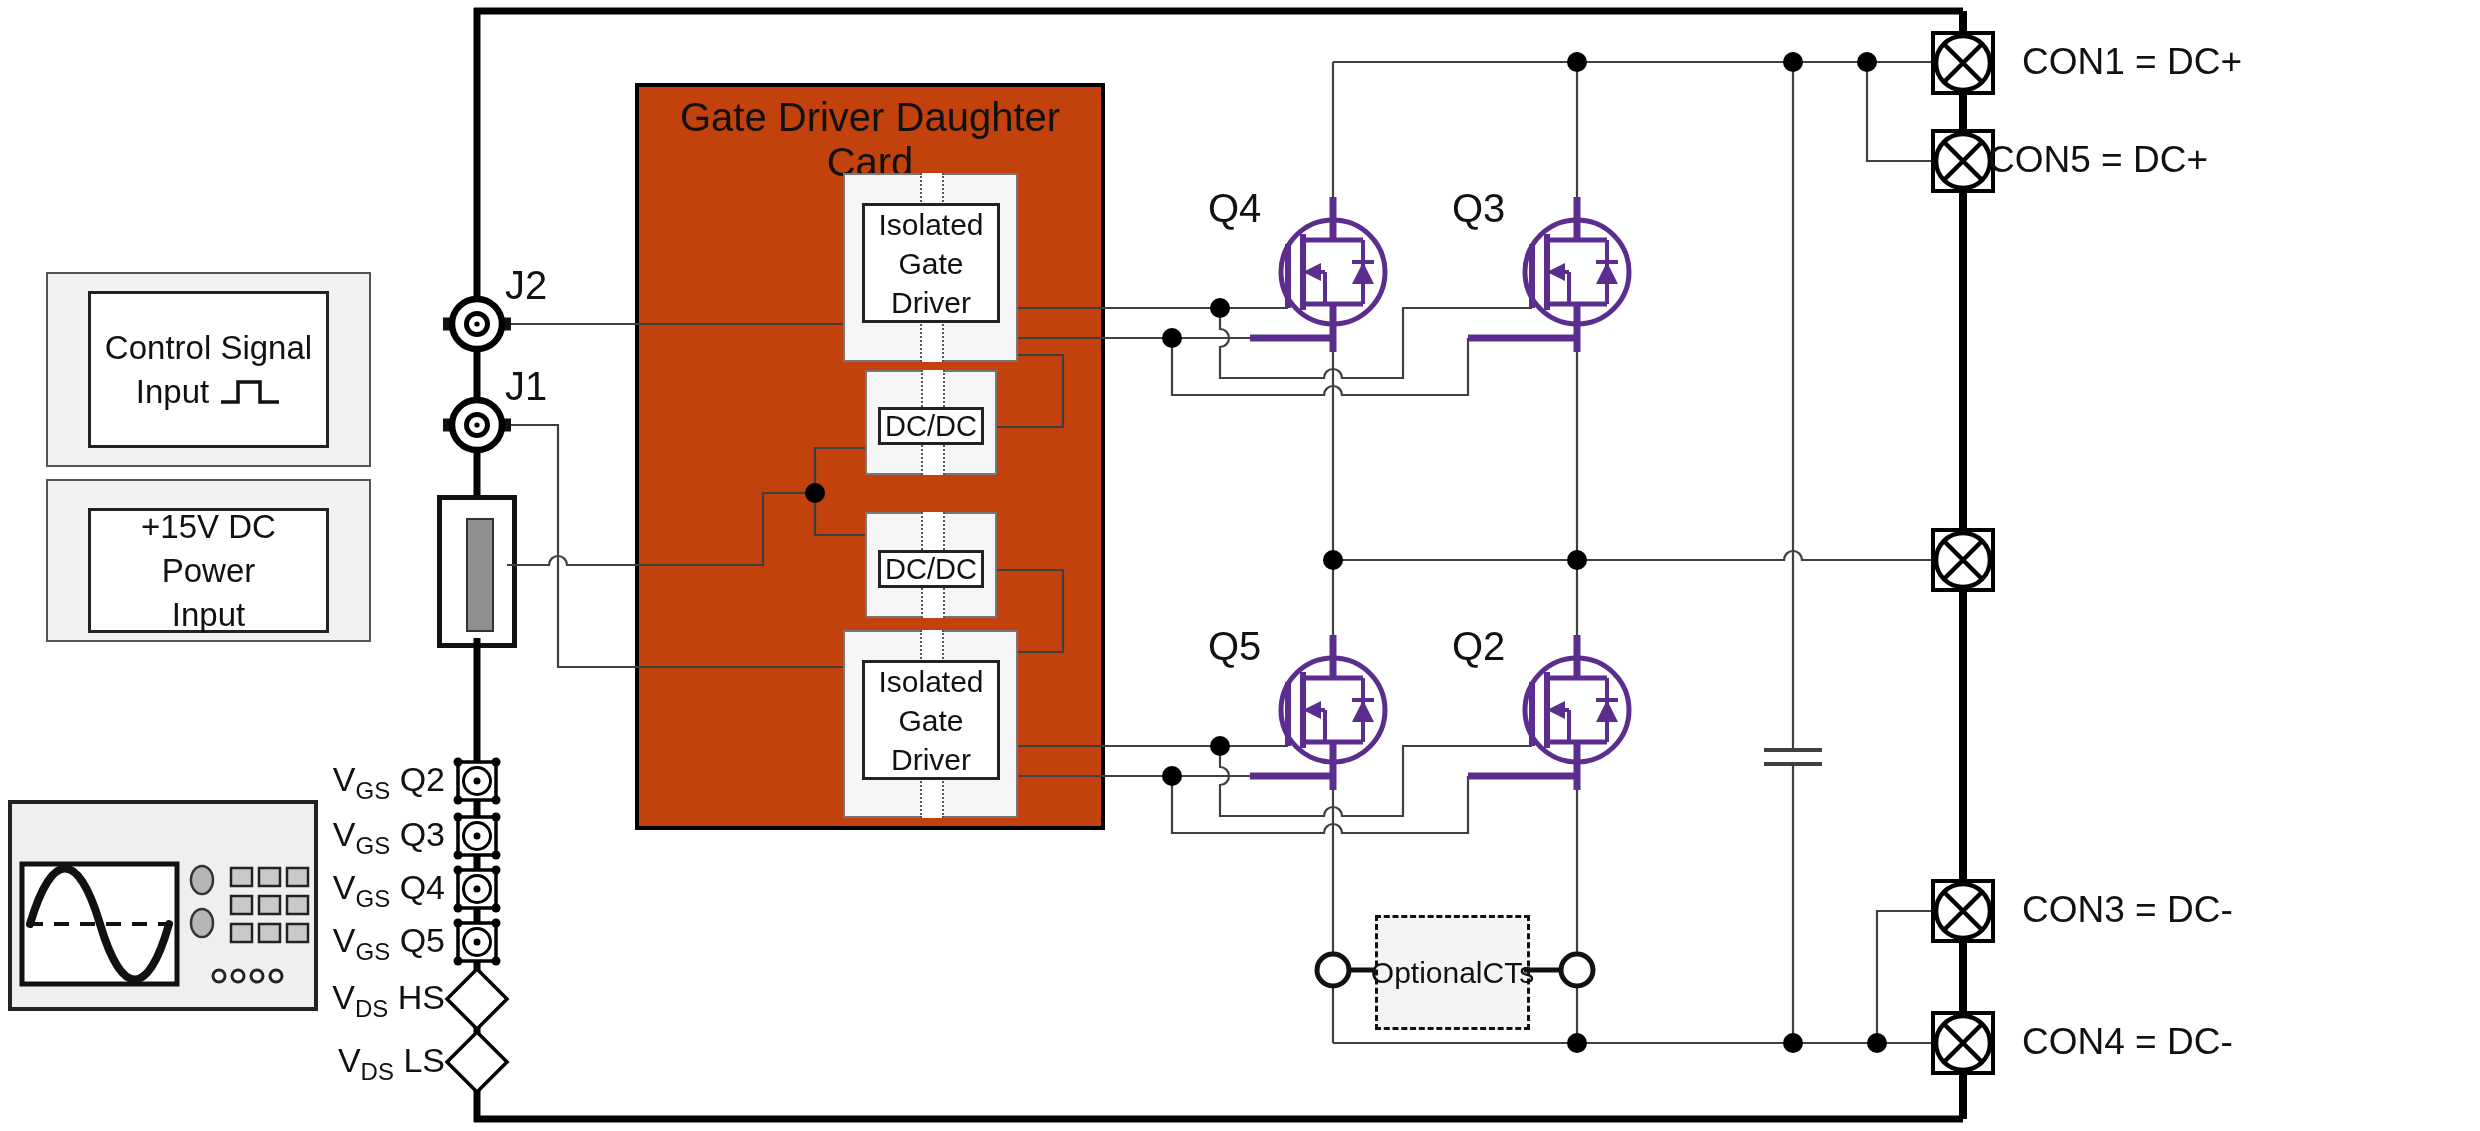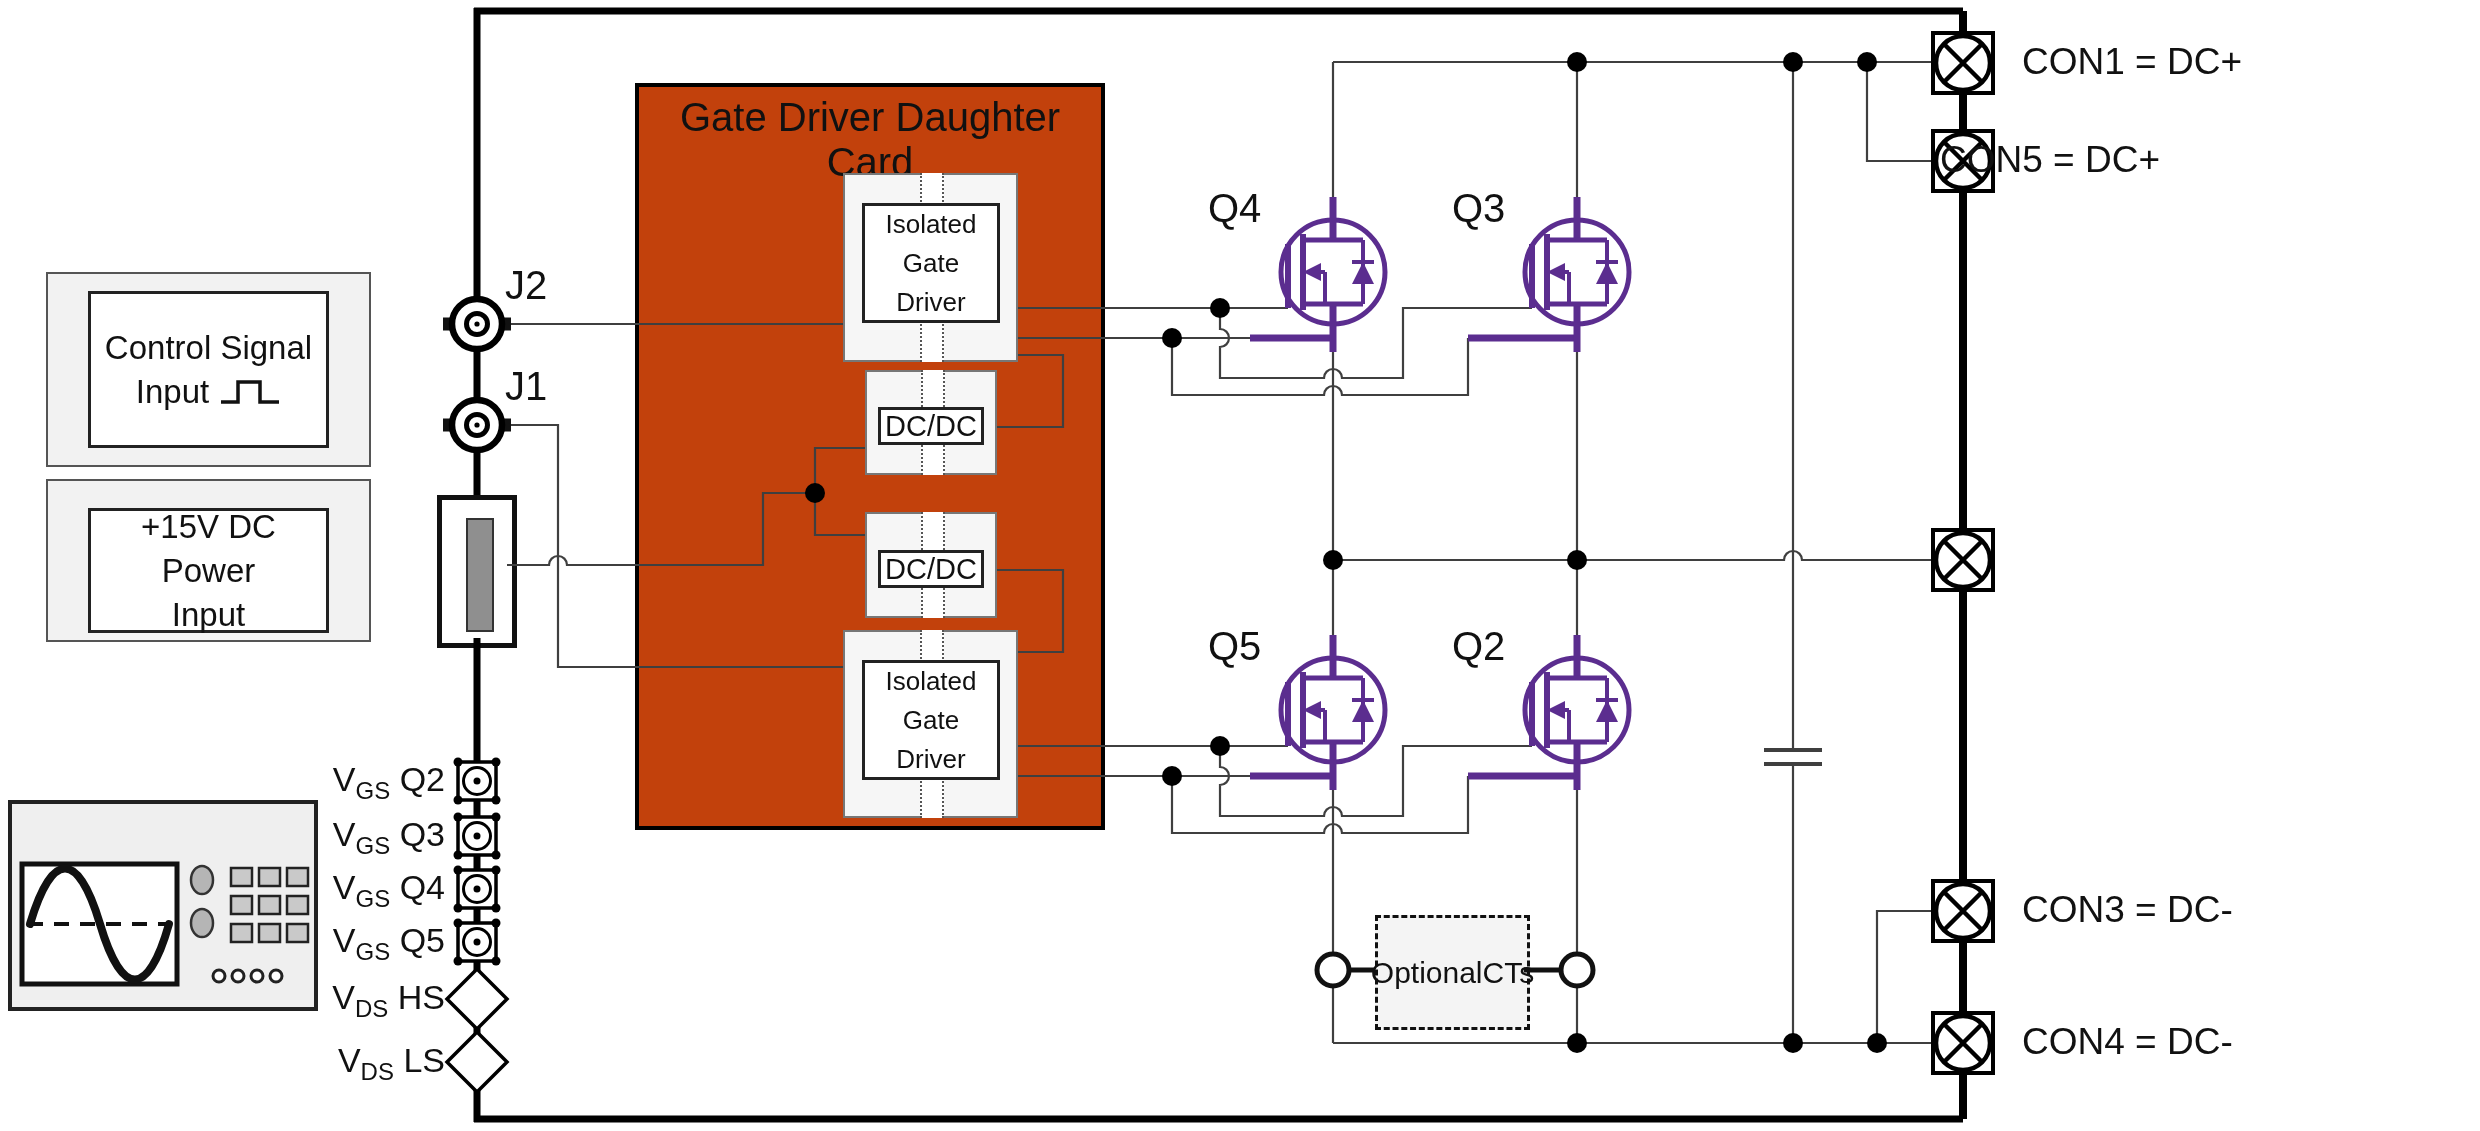--- a/index.html
+++ b/index.html
@@ -13,21 +13,21 @@
              font-size:33px;line-height:44px;text-align:center;}
   .inline-row{display:flex;align-items:center;gap:10px;}
   
   #card{background:#c2410c;border:4px solid #000;}
   #card-title{position:absolute;left:0;right:0;top:8px;text-align:center;font-size:40px;}
   .shaded-block{position:absolute;background:#f6f6f6;border:2px solid #777;}
   .iso-channel{position:absolute;top:-2px;bottom:-2px;width:20px;background:#fff;
                border-left:2px dotted #555;border-right:2px dotted #555;}
   .block-label{position:absolute;background:#fff;border:3px solid #222;
                display:flex;align-items:center;justify-content:center;text-align:center;
-               font-size:26px;line-height:39px;}
+               font-size:30px;line-height:39px;}
   
   #cts-box{background:#f4f4f4;border:3px dashed #111;display:flex;
            align-items:center;justify-content:center;font-size:30px;line-height:38px;text-align:center;}
   
   #pwr-module{background:#fff;border:5px solid #111;}
   #pwr-slot{position:absolute;left:24px;top:18px;width:24px;height:110px;background:#8f8f8f;border:2px solid #333;}
   
   .lbl{position:absolute;white-space:nowrap;}
   .jack-lbl{font-size:40px;}
   .q-lbl{font-size:40px;}
@@ -261,21 +261,21 @@
 
   <div class="lbl jack-lbl" style="left:505px;top:263px;">J2</div>
   <div class="lbl jack-lbl" style="left:505px;top:364px;">J1</div>
 
   <div class="lbl q-lbl" style="left:1208px;top:186px;">Q4</div>
   <div class="lbl q-lbl" style="left:1452px;top:186px;">Q3</div>
   <div class="lbl q-lbl" style="left:1208px;top:624px;">Q5</div>
   <div class="lbl q-lbl" style="left:1452px;top:624px;">Q2</div>
 
   <div class="lbl con-lbl" style="left:2022px;top:41px;">CON1 = DC+</div>
-  <div class="lbl con-lbl" style="left:1940px;top:139px;">CON5 = DC+</div>
+  <div class="lbl con-lbl" style="left:1988px;top:139px;">CON5 = DC+</div>
   <div class="lbl con-lbl" style="left:2022px;top:889px;">CON3 = DC-</div>
   <div class="lbl con-lbl" style="left:2022px;top:1021px;">CON4 = DC-</div>
 
   <div class="lbl tp-lbl" style="right:2035px;top:760px;">
     <span>V</span><sub>GS</sub><span> Q2</span>
   </div>
   <div class="lbl tp-lbl" style="right:2035px;top:815px;">
     <span>V</span><sub>GS</sub><span> Q3</span>
   </div>
   <div class="lbl tp-lbl" style="right:2035px;top:868px;">

